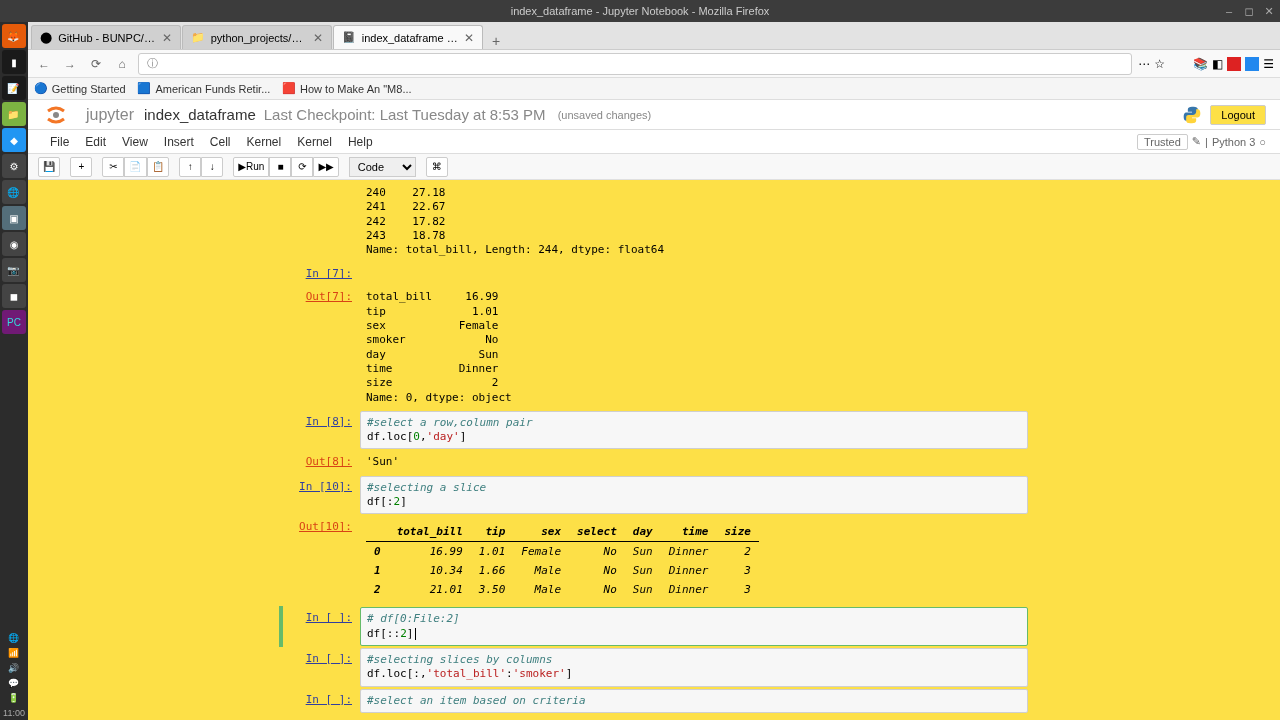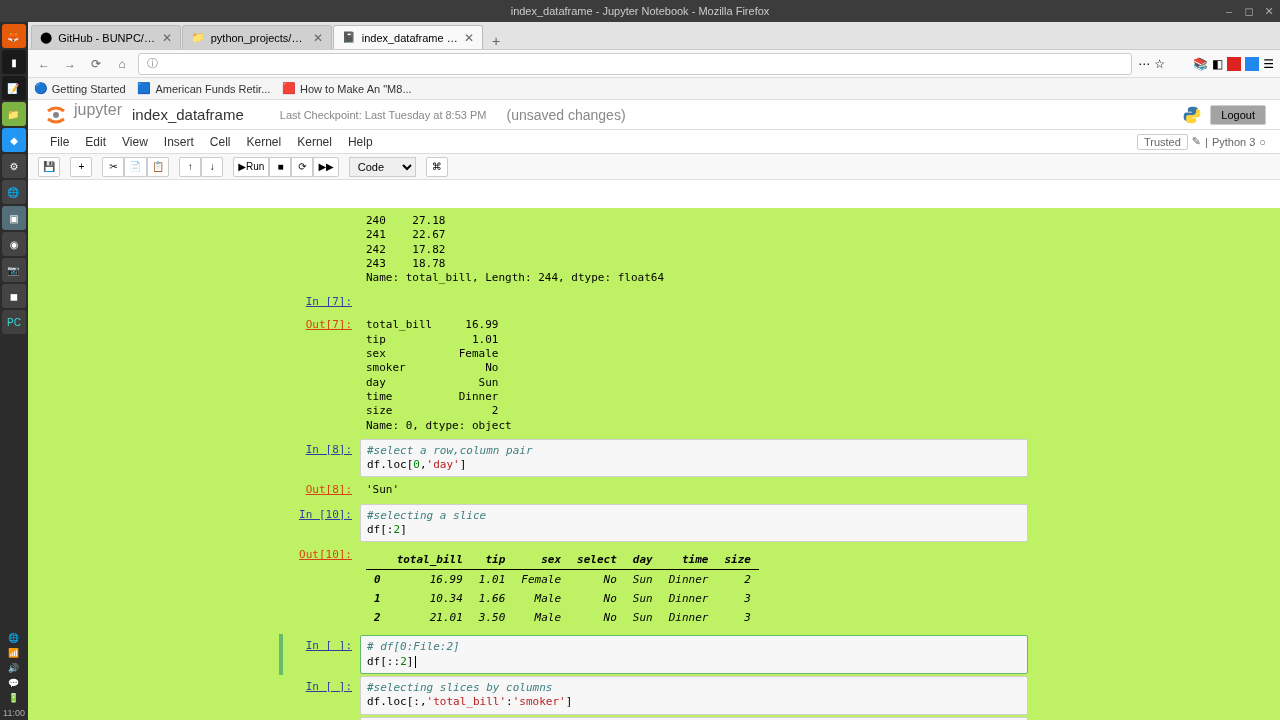--- a/index.html
+++ b/index.html
@@ -11,21 +11,21 @@
 .win-btn { width: 14px; height: 14px; display: flex; align-items: center; justify-content: center; color: #aaa; cursor: pointer; }
 
 
 .dock { position: absolute; left: 0; top: 22px; bottom: 0; width: 28px; background: #2c2c2c; display: flex; flex-direction: column; align-items: center; padding-top: 2px; gap: 2px; }
 .dock-item { width: 24px; height: 24px; background: #444; border-radius: 3px; display: flex; align-items: center; justify-content: center; color: #fff; font-size: 10px; }
 .dock-item.ff { background: #e55b0a; }
 .dock-item.term { background: #1a1a1a; }
 .dock-item.green { background: #7cb342; }
 .dock-item.blue { background: #2196f3; }
 .dock-item.files { background: #546e7a; }
-.dock-item.pc { background: #404040; color: #3dd; }
+.dock-item.pc { background: #701a75; color: #3dd; }
 .dock-spacer { flex: 1; }
 .dock-bottom { display: flex; flex-direction: column; gap: 1px; align-items: center; }
 .dock-tiny { width: 20px; height: 14px; color: #aaa; font-size: 9px; display: flex; align-items: center; justify-content: center; }
 
 
 .main { position: absolute; left: 28px; right: 0; top: 22px; bottom: 0; background: #fff; display: flex; flex-direction: column; }
 
 
 .tabs { height: 28px; background: #e3e3e3; display: flex; align-items: flex-end; padding-left: 3px; border-bottom: 1px solid #ccc; }
 .tab { height: 24px; padding: 0 8px; display: flex; align-items: center; gap: 6px; font-size: 11px; background: #d0d0d0; border: 1px solid #bbb; border-bottom: none; border-radius: 3px 3px 0 0; margin-right: 1px; max-width: 150px; }
@@ -40,47 +40,47 @@
 .url-input { flex: 1; height: 22px; border: 1px solid #ccc; border-radius: 3px; padding: 0 8px; font-size: 11px; background: #fff; display: flex; align-items: center; gap: 6px; }
 .url-input .lock { color: #888; }
 .url-right { display: flex; gap: 4px; align-items: center; }
 
 
 .bookmarks { height: 22px; background: #f5f5f5; display: flex; align-items: center; padding: 0 6px; gap: 12px; font-size: 11px; border-bottom: 1px solid #ddd; }
 .bookmark { display: flex; align-items: center; gap: 4px; color: #333; }
 
 
 .nb-header { height: 30px; background: #fff; border-bottom: 1px solid #ddd; display: flex; align-items: center; padding: 0 14px; }
-.nb-logo { display: flex; gap: 4px; margin-right: 10px; }
+.nb-logo { display: flex; align-items: center; gap: 16px; margin-right: 10px; }
 .nb-logo-text { font-size: 16px; color: #888; }
 .nb-title { font-size: 15px; color: #333; margin-right: 8px; }
-.nb-checkpoint { font-size: 11px; color: #888; margin-left: 28px; }
-.nb-unsaved { font-size: 14px; color: #888; margin-left: 20px; }
+.nb-checkpoint { font-size: 15px; color: #888; }
+.nb-unsaved { font-size: 11px; color: #888; margin-left: 12px; }
 .nb-header-right { margin-left: auto; display: flex; align-items: center; gap: 8px; }
 .py-icon { width: 20px; height: 20px; }
-.logout-btn { padding: 3px 10px; border: 1px solid #ccc; background: #a3a3a3; font-size: 11px; border-radius: 2px; }
+.logout-btn { padding: 3px 10px; border: 1px solid #ccc; background: #fde047; font-size: 11px; border-radius: 2px; }
 
 
 .nb-menubar { height: 24px; background: #fff; border-bottom: 1px solid #ddd; display: flex; align-items: center; padding: 0 14px; font-size: 12px; }
 .nb-menu-item { padding: 0 8px; color: #333; }
 .nb-menubar-right { margin-left: auto; display: flex; align-items: center; gap: 4px; font-size: 11px; color: #666; }
 .trusted { border: 1px solid #ccc; padding: 1px 6px; border-radius: 2px; }
 
 
 .nb-toolbar { height: 26px; background: #f8f8f8; border-bottom: 1px solid #e0e0e0; display: flex; align-items: center; padding: 0 10px; gap: 2px; }
 .tb-btn { height: 20px; min-width: 22px; border: 1px solid #ccc; background: #fff; display: flex; align-items: center; justify-content: center; font-size: 10px; padding: 0 4px; border-radius: 2px; }
 .tb-group { display: flex; gap: 0; }
 .tb-group .tb-btn { border-radius: 0; }
 .tb-group .tb-btn:first-child { border-radius: 2px 0 0 2px; }
 .tb-group .tb-btn:last-child { border-radius: 0 2px 2px 0; }
 .tb-sep { width: 6px; }
 .tb-select { height: 20px; border: 1px solid #ccc; font-size: 11px; padding: 0 14px 0 4px; }
 
 
-.nb-scroll { flex: 1; overflow-y: auto; background: #bef264; margin-top: 28px; }
+.nb-scroll { flex: 1; overflow-y: auto; background: #fde047; }
 .nb-content { width: 748px; margin: 0 auto; padding-bottom: 20px; }
 
 .cell { display: flex; margin: 2px 0; font-family: 'DejaVu Sans Mono', monospace; font-size: 11px; }
 .prompt { width: 80px; text-align: right; padding: 4px 8px 4px 0; flex-shrink: 0; text-decoration: underline; }
 .prompt.in { color: #303F9F; }
 .prompt.out { color: #D84315; }
 .cell-body { flex: 1; padding: 4px 6px; }
 .code-input { border: 1px solid #cfcfcf; background: #f7f7f7; border-radius: 2px; }
 .code-input.active { border: 1px solid #66BB6A; }
 .code-input-wrap { position: relative; }

